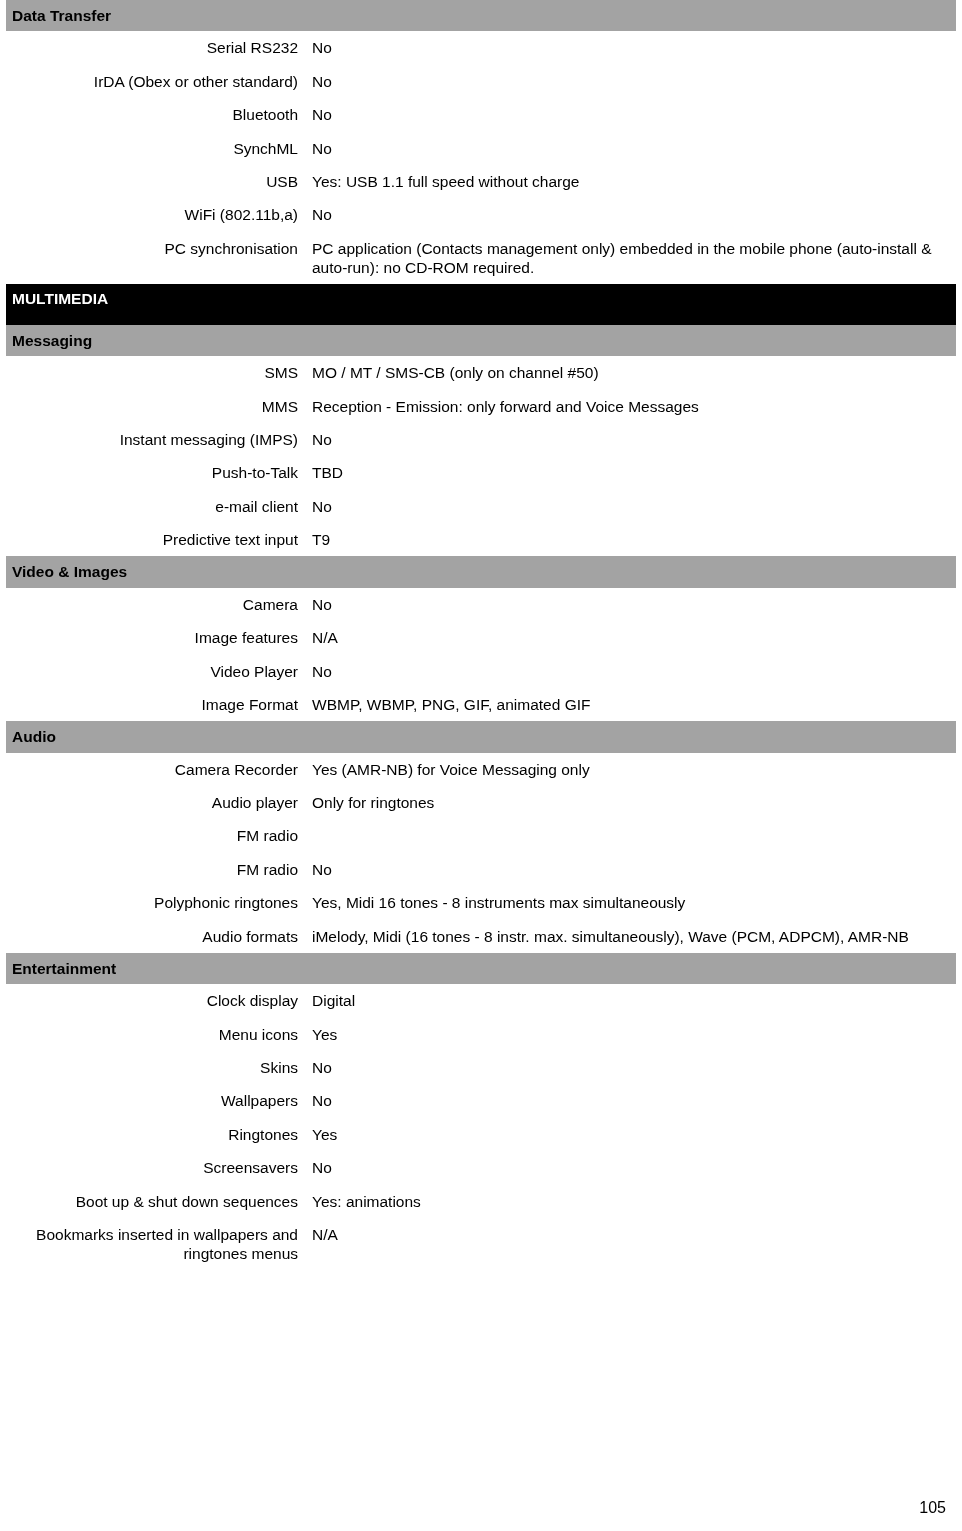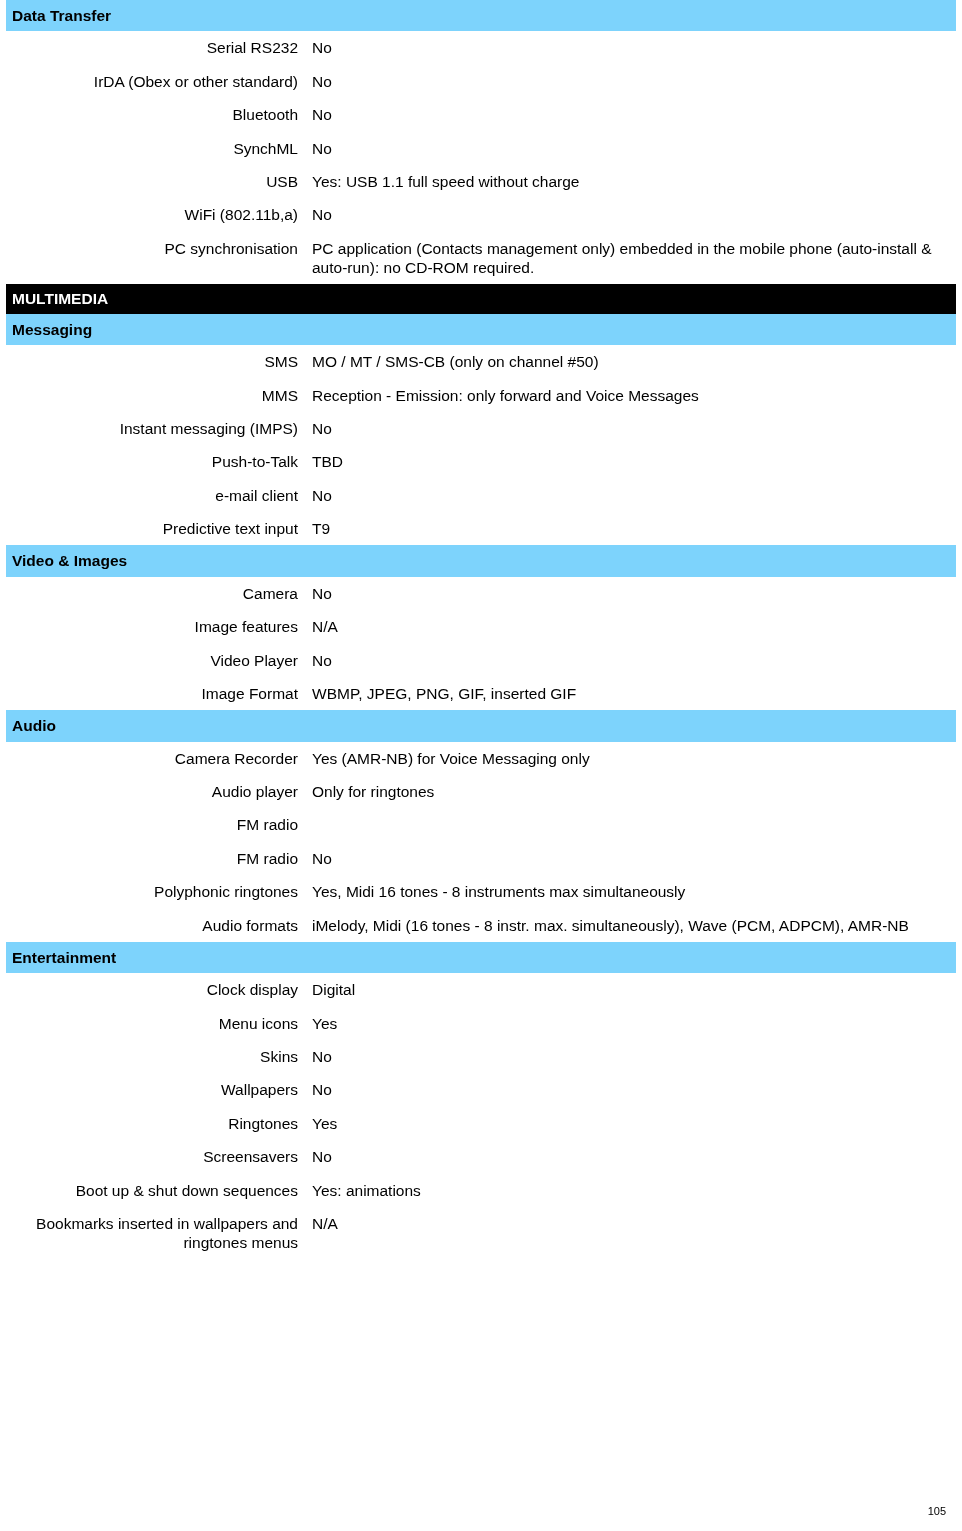--- a/index.html
+++ b/index.html
@@ -34,43 +34,43 @@
   }
   
   col.c1 { width: 300px; }
   col.c2 { width: 650px; }
 
   tr.section-header td {
     background: #000000;
     color: #ffffff;
     font-weight: bold;
     font-size: 15.5px;
-    padding: 5px 8px 5px 6px;
+    padding: 5px 8px 16px 6px;
   }
   tr.group-header td {
-    background: #7dd3fc;
+    background: #a3a3a3;
     color: #000000;
     font-weight: bold;
     font-size: 15.5px;
     padding: 6px 8px 6px 6px;
   }
   tr.data td {
     padding: 7px 8px 7px 6px;
   }
   tr.data td.label {
     padding-left: 16px;
   }
   td.label { color: #000; text-align: right; }
   td.value { color: #000; margin-left: 17px; }
 
   .page-number {
     position: absolute;
     right: 16px;
     bottom: 14px;
-    font-size: 11px;
+    font-size: 16px;
     color: #000;
   }
 </style>
 </head>
 <body>
 
 <div class="page">
 
   <table class="spec">
     <colgroup>
@@ -152,21 +152,21 @@
         <tr class="data">
           <td class="label">Image features</td>
           <td class="value">N/A</td>
         </tr>
         <tr class="data">
           <td class="label">Video Player</td>
           <td class="value">No</td>
         </tr>
         <tr class="data">
           <td class="label">Image Format</td>
-          <td class="value">WBMP, JPEG, PNG, GIF, inserted GIF</td>
+          <td class="value">WBMP, WBMP, PNG, GIF, animated GIF</td>
         </tr>
         <tr class="group-header">
           <td class="header-label">Audio</td>
           <td class="value"></td>
         </tr>
         <tr class="data">
           <td class="label">Camera Recorder</td>
           <td class="value">Yes (AMR-NB) for Voice Messaging only</td>
         </tr>
         <tr class="data">

